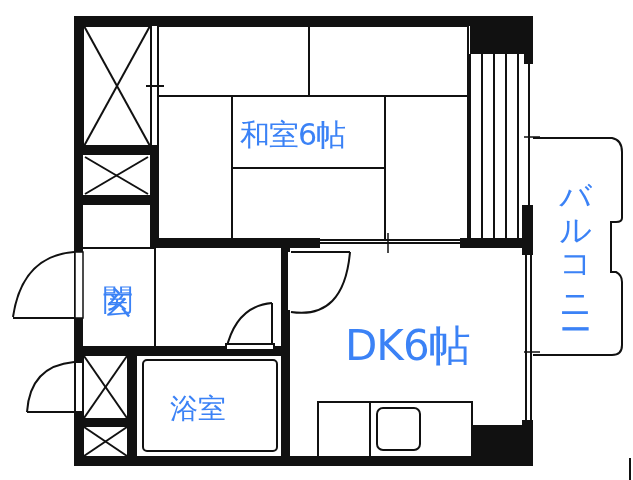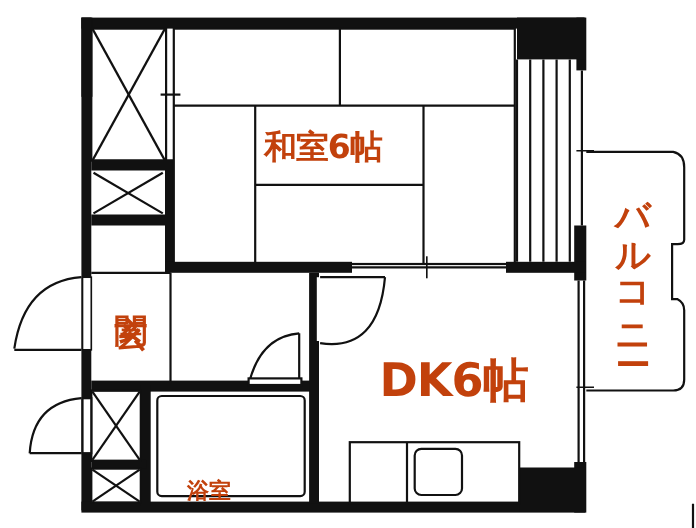--- a/index.html
+++ b/index.html
@@ -1,22 +1,22 @@
 <!DOCTYPE html>
 <html><head>
   <meta charset="utf-8">
   <style>
     html, body { margin: 0; padding: 0; background: #ffffff; }
     body { width: 633px; height: 480px; overflow: hidden; position: relative; font-family: "DejaVu Sans", "Liberation Sans", sans-serif; }
     #plan { position: absolute; left: 0; top: 0; width: 633px; height: 480px; }
-    .label { position: absolute; color: #c2410c; white-space: nowrap; line-height: 1; font-weight: bold; }
+    .label { position: absolute; color: #3b82f6; white-space: nowrap; line-height: 1; }
     .lbl-washitsu { left: 240px; top: 120px; font-size: 30px; letter-spacing: -1px; }
     .lbl-dk { left: 345px; top: 325px; font-size: 42px; letter-spacing: -1px; }
     .lbl-genkan { left: 100px; top: 262px; font-size: 30px; width: 36px; text-align: center; line-height: 36px; writing-mode: vertical-rl; }
-    .lbl-bath { left: 170px; top: 395px; font-size: 20px; margin-top: 41px; }
+    .lbl-bath { left: 170px; top: 395px; font-size: 28px; }
     .lbl-balcony { left: 556px; top: 160px; font-size: 32px; writing-mode: vertical-rl; line-height: 40px; letter-spacing: 2px; }
   </style>
 </head>
 <body>
 
 <svg id="plan" viewBox="0 0 633 480" xmlns="http://www.w3.org/2000/svg">
   <g fill="none" stroke="#111" stroke-width="2">
 
     <g fill="#111" stroke="none">
       <rect x="74" y="16" width="457" height="10"></rect>

